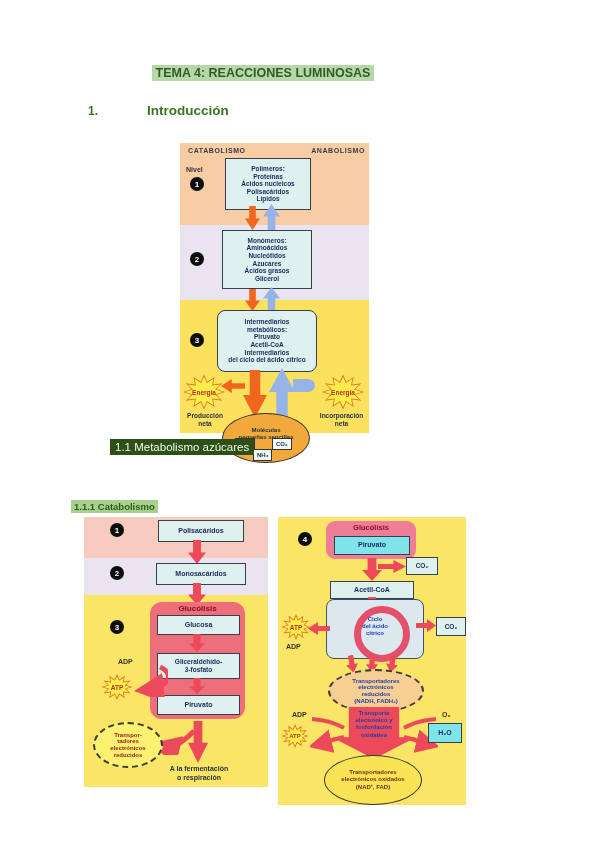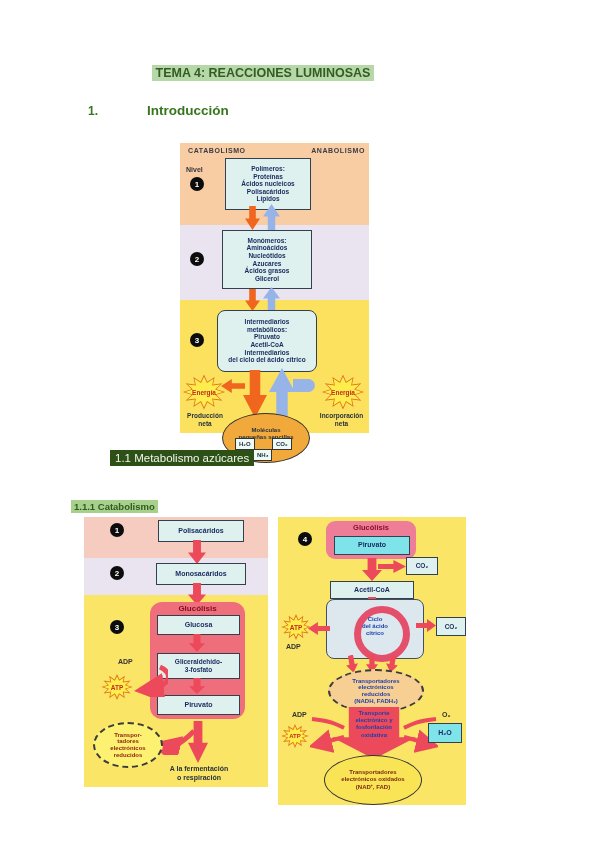--- a/index.html
+++ b/index.html
@@ -130,21 +130,21 @@
       <div style="font-size:6px;color:#26303c;line-height:1.15;margin-top:-8px;">
         <div>Moléculas</div>
         <div>pequeñas sencillas</div>
       </div>
       <div class="minibox" style="left:12px;top:24px;">H₂O</div>
       <div class="minibox" style="left:49px;top:24px;">CO₂</div>
       <div class="minibox" style="left:30px;top:35px;">NH₃</div>
     </div>
   </div>
 
-  <div class="abs" style="left:110px;top:448px;">
+  <div class="abs" style="left:110px;top:437px;">
     <span style="background:#2d5016;color:#f2f7ee;font-size:11.5px;padding:2px 5px;">1.1 Metabolismo azúcares</span>
   </div>
 
   <div class="abs" style="left:71px;top:496px;">
     <span style="background:#a8d08d;color:#2e5b1e;font-weight:bold;font-size:9.5px;padding:1px 3px;">1.1.1 Catabolismo</span>
   </div>
 
   <div class="abs" style="left:84px;top:517px;width:184px;height:272px;">
     <div class="abs" style="left:0;top:0;width:184px;height:41px;background:#f7ccc0;"></div>
     <div class="abs" style="left:0;top:41px;width:184px;height:37px;background:#e9e4f0;"></div>

